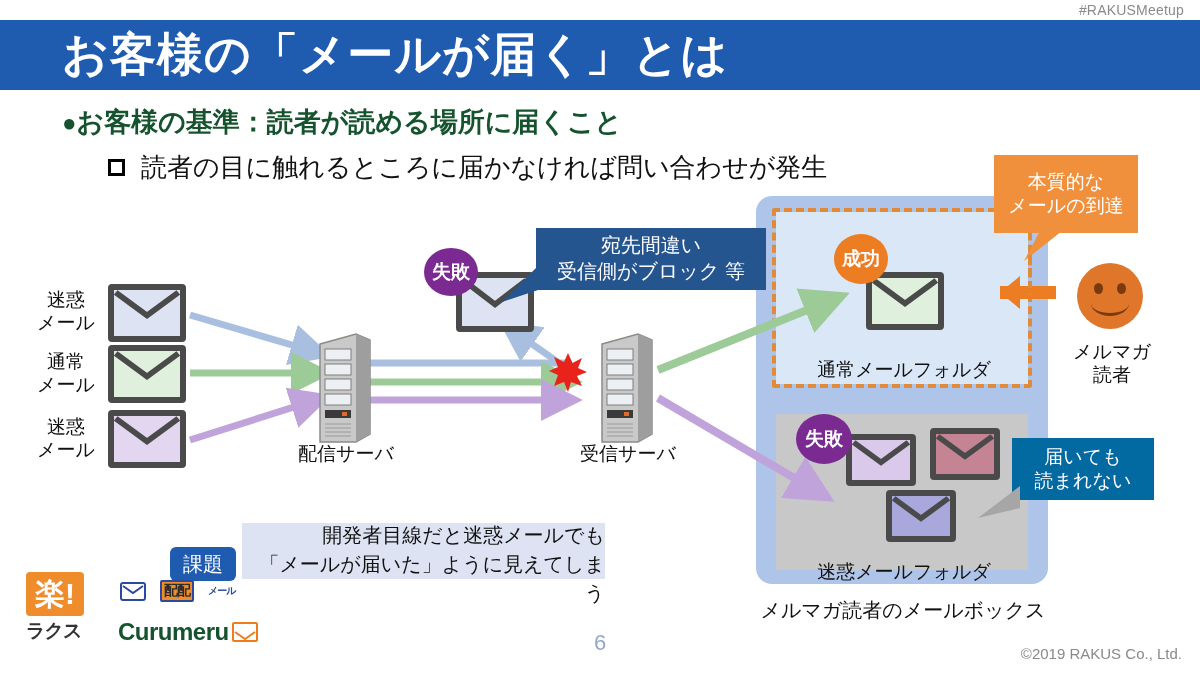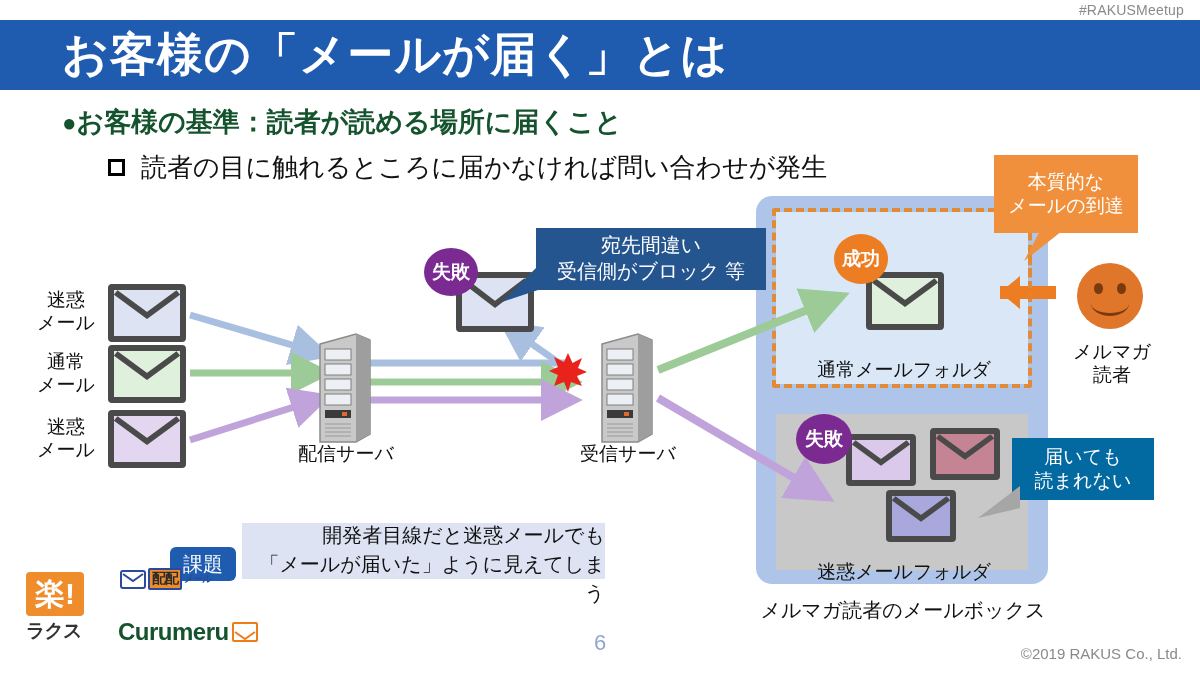--- a/index.html
+++ b/index.html
@@ -119,21 +119,21 @@
     position:absolute;right:18px;top:645px;color:#8a8a8a;font-size:15px;
   }
 
   
   .rakus{position:absolute;left:26px;top:572px;width:64px;}
   .rakus .sq{
     width:58px;height:44px;background:#ef8c2b;border-radius:4px;color:#fff;
     font-size:30px;font-weight:bold;display:flex;align-items:center;justify-content:center;line-height:1;
   }
   .rakus .nm{margin-top:2px;font-size:19px;font-weight:bold;color:#333;letter-spacing:-1px;}
-  .haihai{position:absolute;left:120px;top:568px;display:flex;align-items:center;gap:2px;}
+  .haihai{position:absolute;left:120px;top:580px;display:flex;align-items:center;gap:14px;}
   .haihai .mi{
     width:22px;height:15px;border:2px solid #2b4a9e;border-radius:3px;background:#fff;position:relative;
   }
   .haihai .kan{
     background:#ef8c2b;color:#2b2b2b;font-weight:bold;font-size:14px;padding:0 2px;border:2px solid #2b4a9e;
     border-radius:2px;letter-spacing:-1px;
   }
   .haihai .mr{font-size:10px;font-weight:bold;color:#2b4a9e;letter-spacing:-1px;}
   .curumeru{
     position:absolute;left:118px;top:618px;display:flex;align-items:center;gap:3px;

